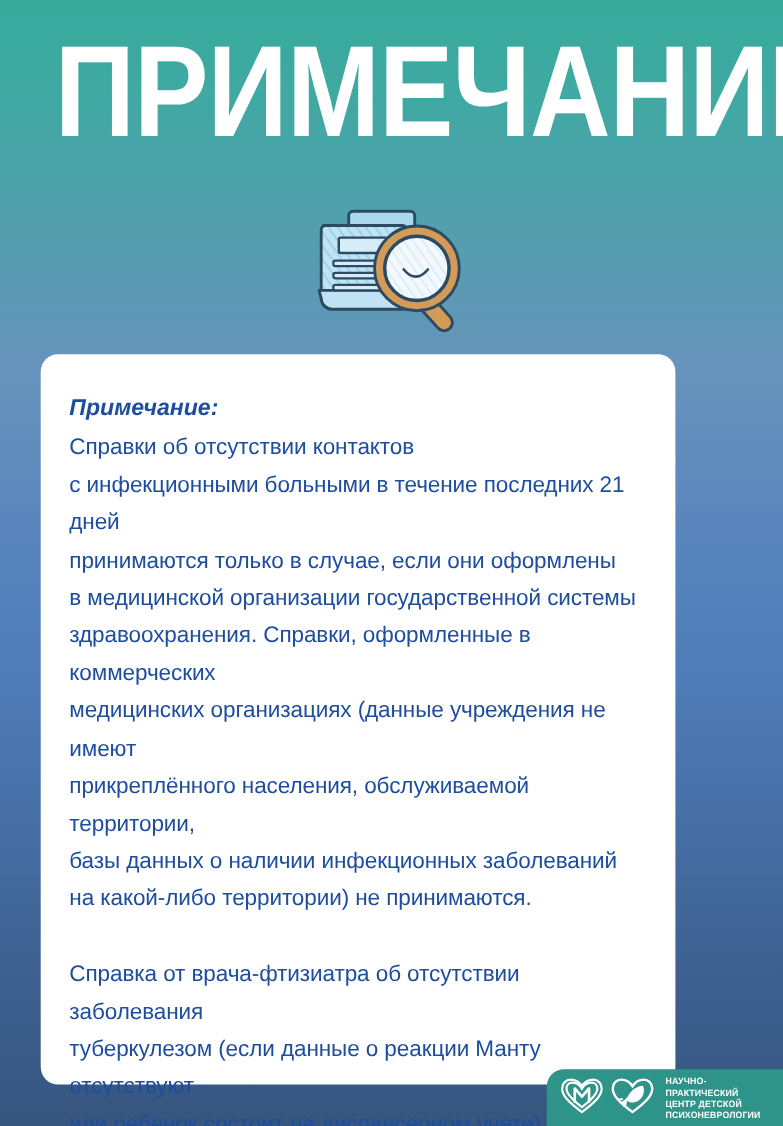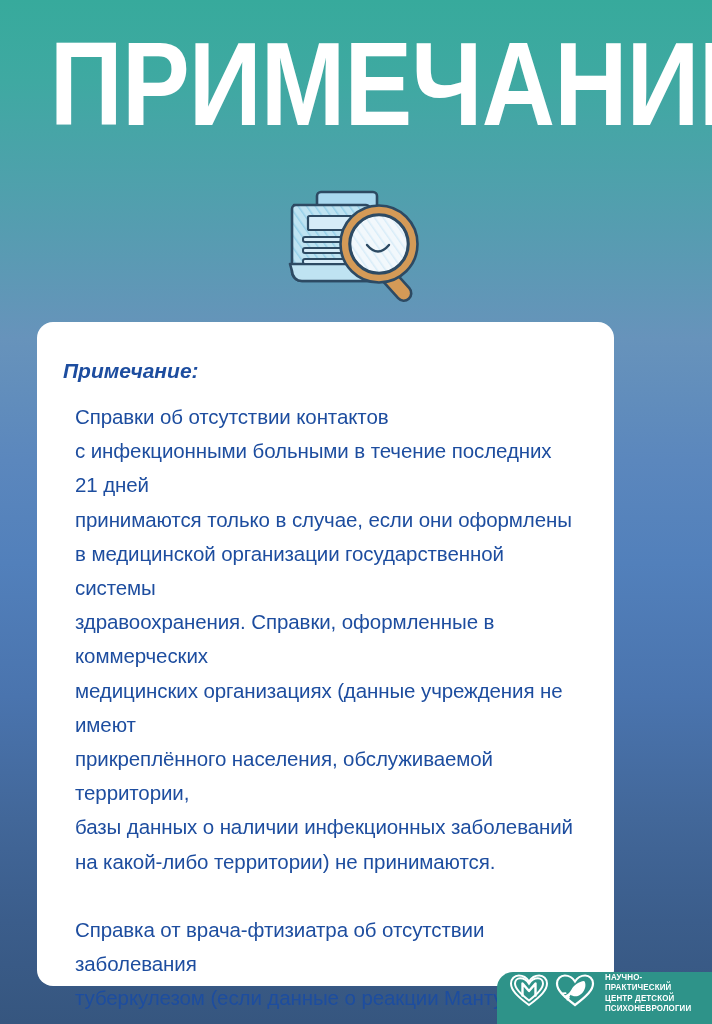--- a/index.html
+++ b/index.html
@@ -85,21 +85,21 @@
   .note-label {
     margin: 0 0 2px 0;
     color: #1d4d9f;
     font-size: 21px;
     line-height: 34px;
     font-weight: 700;
     font-style: italic;
   }
 
   .body-text {
-    margin: 12px;
+    margin: 0;
     color: #1d4d9f;
     font-size: 20.5px;
     line-height: 34.2px;
     font-weight: 400;
     white-space: pre-line;
     letter-spacing: -0.1px;
   }
   .body-text + .body-text {
     margin-top: 34px;
   }
@@ -107,21 +107,21 @@
   
   .logo-badge {
     position: absolute;
     left: 497px;
     top: 972px;
     width: 215px;
     height: 52px;
     background: #2e9389;
     border-top-left-radius: 16px;
     display: flex;
-    align-items: flex-start;
+    align-items: center;
     padding-left: 11px;
     box-sizing: border-box;
   }
   .logo-mark { display: block; flex: 0 0 auto; }
   .logo-mark + .logo-mark { margin-left: 4px; }
   .logo-text {
     margin-left: 9px;
     color: #ffffff;
     font-family: "Liberation Sans Narrow", "Liberation Sans", sans-serif;
     font-weight: 700;

